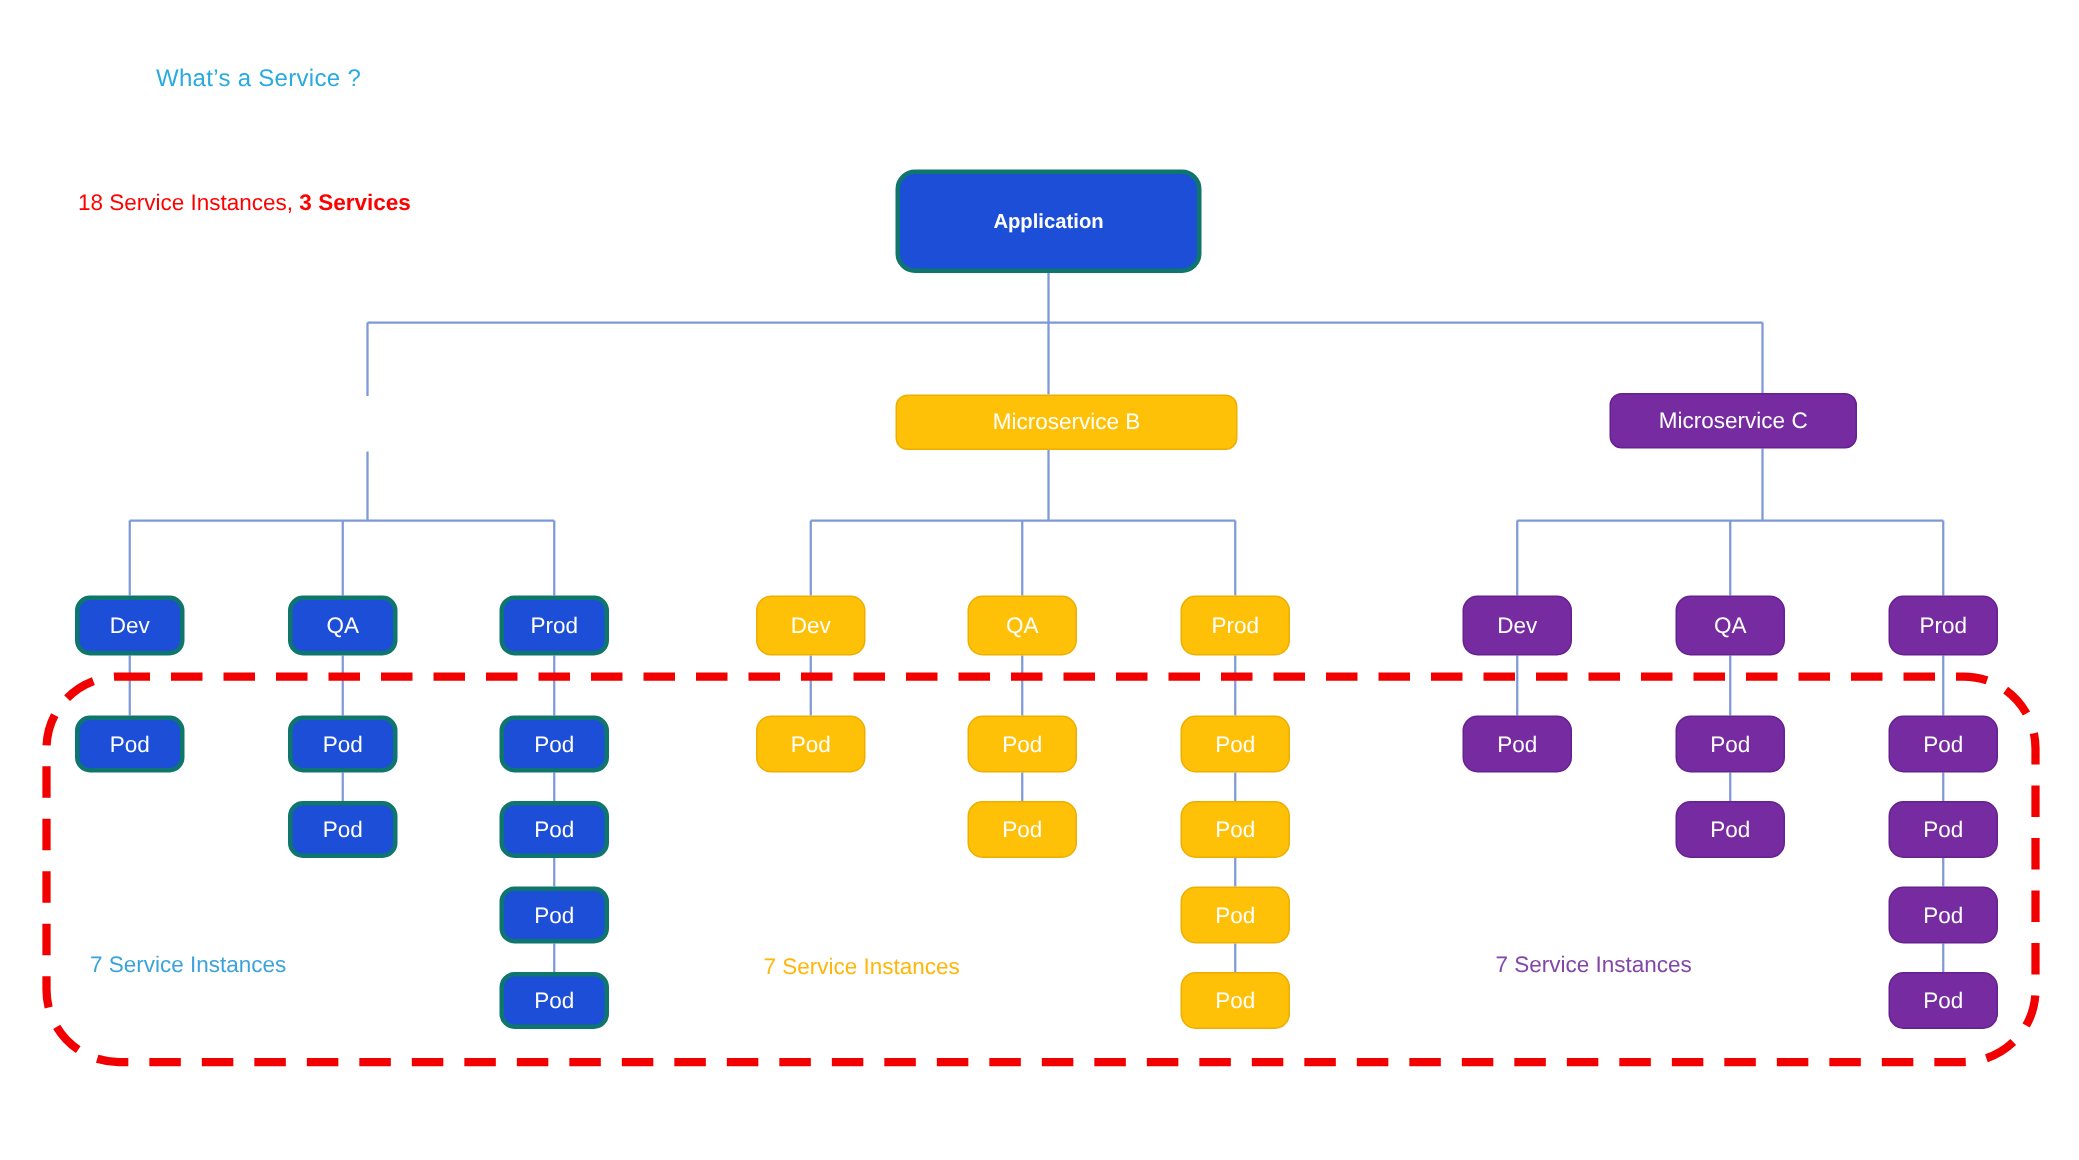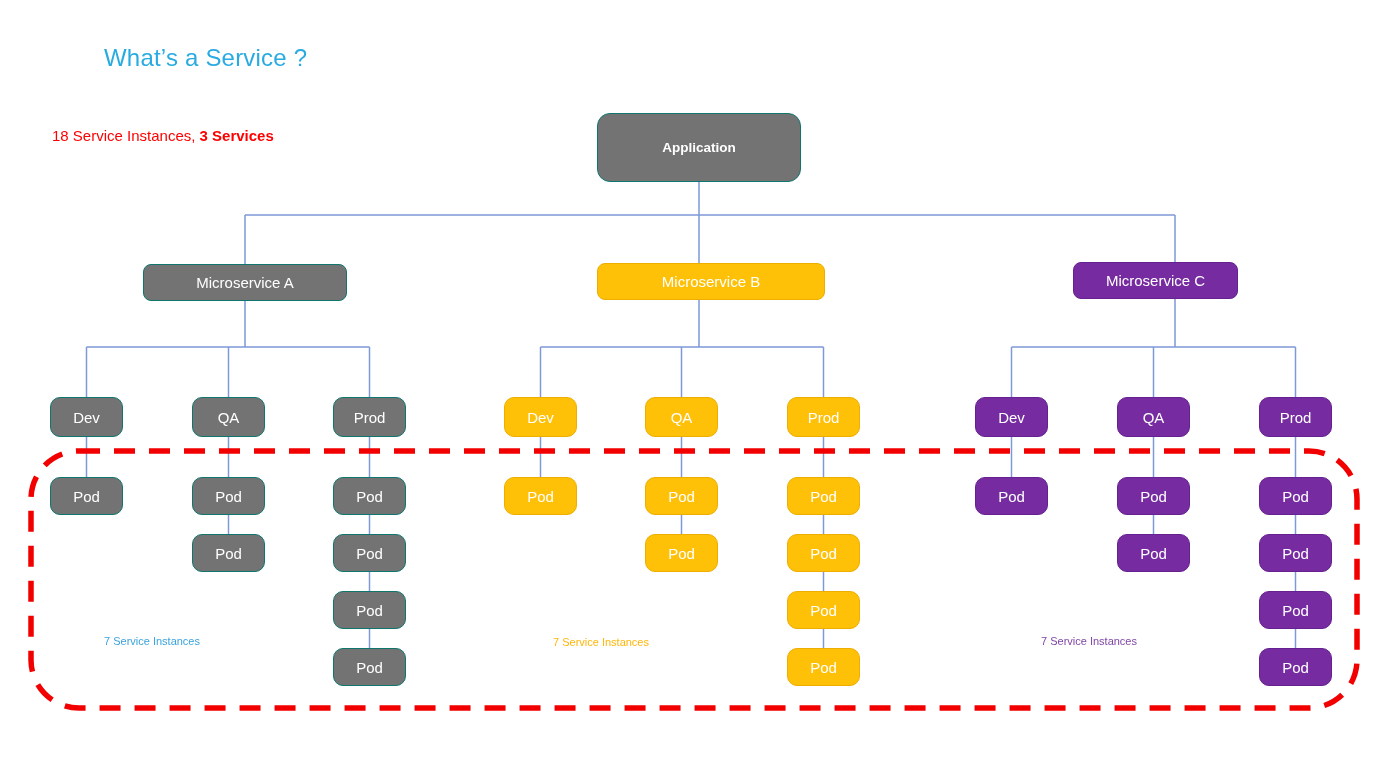--- a/index.html
+++ b/index.html
@@ -7,39 +7,39 @@
     position:relative;
     width:1386px; height:773px;
     background:#ffffff;
     font-family:"Liberation Sans", sans-serif;
     overflow:hidden;
   }
   svg.layer { position:absolute; left:0; top:0; }
   svg.layer line { stroke:#7E99D8; stroke-width:1.5; }
   .page-title {
     position:absolute; left:104px; top:44px;
-    font-size:24px; color:#29ABE2; letter-spacing:0.2px;
+    font-size:16px; color:#29ABE2; letter-spacing:0.2px;
   }
   .summary {
     position:absolute; left:52px; top:127px;
     font-size:15px; color:#FF0000;
   }
   .summary .bold { font-weight:bold; }
   .node {
     position:absolute; box-sizing:border-box;
     display:flex; align-items:center; justify-content:center;
     color:#ffffff; font-size:15px; text-align:center;
     border-radius:10px;
   }
-  .c-blue   { background:#737373; border:1px solid #0f766e; }
+  .c-blue   { background:#1d4ed8; border:3px solid #0f766e; }
   .c-yellow { background:#FFC008; border:1px solid #EDAE00; }
   .c-purple { background:#762CA0; border:1px solid #652190; }
   .app   { border-radius:13px; font-weight:bold; font-size:13.5px; }
   .ms    { border-radius:8px; }
-  .group-label { position:absolute; font-size:11px;margin-left:44px; }
+  .group-label { position:absolute; font-size:15px; }
   .lbl-a { left:60px;  top:635px; color:#3BA3DC; }
   .lbl-b { left:509px; top:636px; color:#FFB608; }
   .lbl-c { left:997px; top:635px; color:#8246A8; }
 </style>
 </head>
 <body>
 
 <div class="canvas">
 
   <svg class="layer" width="1386" height="773">
@@ -93,21 +93,20 @@
     <line x1="1295.5" y1="629" x2="1295.5" y2="648"></line>
 
     <rect x="31" y="451" width="1326" height="257" rx="48" ry="48" fill="none" stroke="#F20000" stroke-width="5.5" stroke-dasharray="21 14"></rect>
   </svg>
 
   <div class="page-title">What’s a Service ?</div>
   <div class="summary"><span>18 Service Instances, </span><span class="bold">3 Services</span></div>
 
   <div class="node c-blue app" style="left:597px;top:113px;width:204px;height:69px;">Application</div>
 
-  <div class="node c-blue ms" style="left:143px;top:264px;width:204px;height:37px;">Microservice A</div>
   <div class="node c-yellow ms" style="left:597px;top:263px;width:228px;height:37px;">Microservice B</div>
   <div class="node c-purple ms" style="left:1073px;top:262px;width:165px;height:37px;">Microservice C</div>
 
   <div class="node c-blue" style="left:50px;top:397px;width:73px;height:40px;">Dev</div>
   <div class="node c-blue" style="left:192px;top:397px;width:73px;height:40px;">QA</div>
   <div class="node c-blue" style="left:333px;top:397px;width:73px;height:40px;">Prod</div>
 
   <div class="node c-yellow" style="left:504px;top:397px;width:73px;height:40px;">Dev</div>
   <div class="node c-yellow" style="left:645px;top:397px;width:73px;height:40px;">QA</div>
   <div class="node c-yellow" style="left:787px;top:397px;width:73px;height:40px;">Prod</div>

